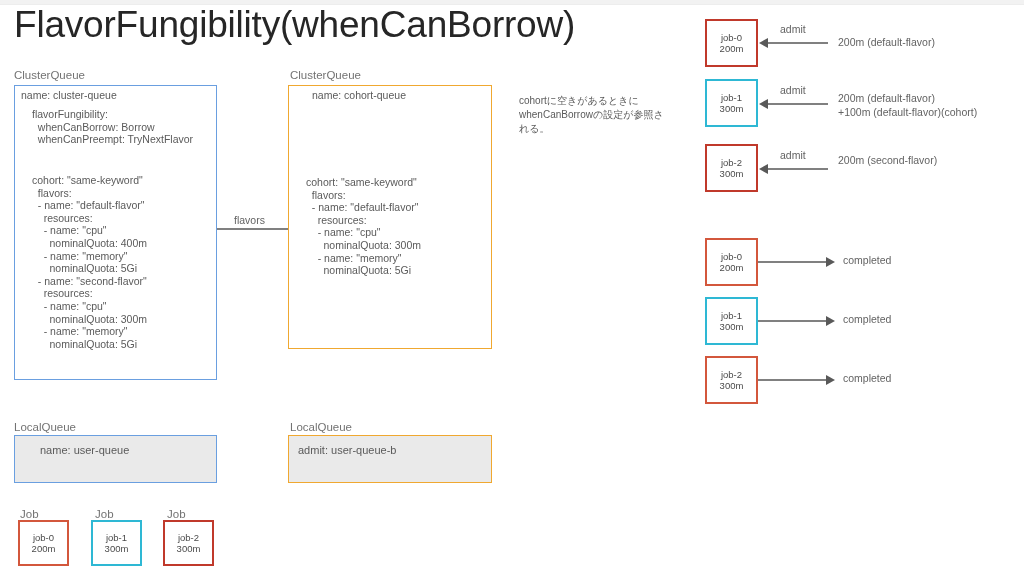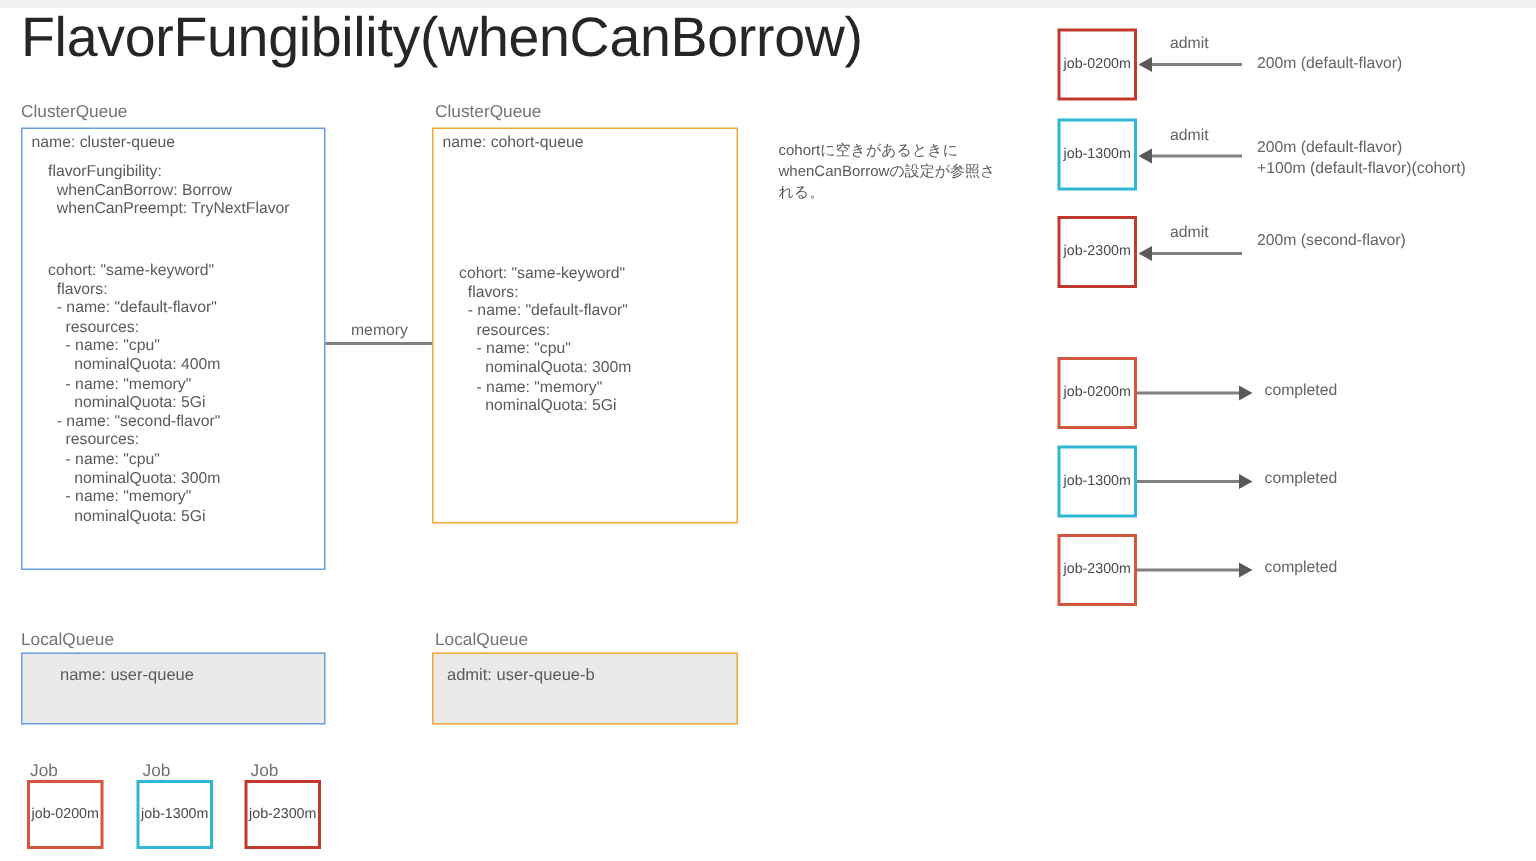--- a/index.html
+++ b/index.html
@@ -79,21 +79,21 @@
     white-space: nowrap;
   }
 
   
   .jobbox {
     position: absolute;
     box-sizing: border-box;
     background: #ffffff;
     border: 2px solid #c0392b;
     display: flex;
-    flex-direction: row;
+    flex-direction: column;
     align-items: center;
     justify-content: center;
   }
   .jobbox span {
     font-size: 9.5px;
     line-height: 11.5px;
     color: #4a4a4a;
     white-space: nowrap;
   }
 
@@ -157,32 +157,32 @@
   - name: "second-flavor"
     resources:
     - name: "cpu"
       nominalQuota: 300m
     - name: "memory"
       nominalQuota: 5Gi</div>
 
 <div class="caption" style="left:290px; top:68px;">ClusterQueue</div>
 <div class="specbox orange" style="left: 288px; top: 85px; width: 204px; height: 264px; border-color: rgb(240, 168, 48);">
 </div>
-<div class="spec-text" style="left:295px; top:89px;">name: cohort-queue</div>
+<div class="spec-text" style="left:312px; top:89px;">name: cohort-queue</div>
 <div class="spec-text" style="left:306px; top:176px;">cohort: "same-keyword"
   flavors:
   - name: "default-flavor"
     resources:
     - name: "cpu"
       nominalQuota: 300m
     - name: "memory"
       nominalQuota: 5Gi</div>
 
 <div class="hline" style="left:217px; top:228px; width:71px;"></div>
-<div class="edge-label" style="left:234px; top:214px;">memory</div>
+<div class="edge-label" style="left:234px; top:214px;">flavors</div>
 
 <div class="note" style="left:519px; top:94px; width:180px;">cohortに空きがあるときに
 whenCanBorrowの設定が参照さ
 れる。</div>
 
 <div class="caption" style="left:14px; top:420px;">LocalQueue</div>
 <div class="lqbox" style="left: 14px; top: 435px; width: 203px; height: 48px; border-color: rgb(106, 159, 224);"></div>
 <div class="lq-text" style="left:40px; top:444px;">name: user-queue</div>
 
 <div class="caption" style="left:290px; top:420px;">LocalQueue</div>

